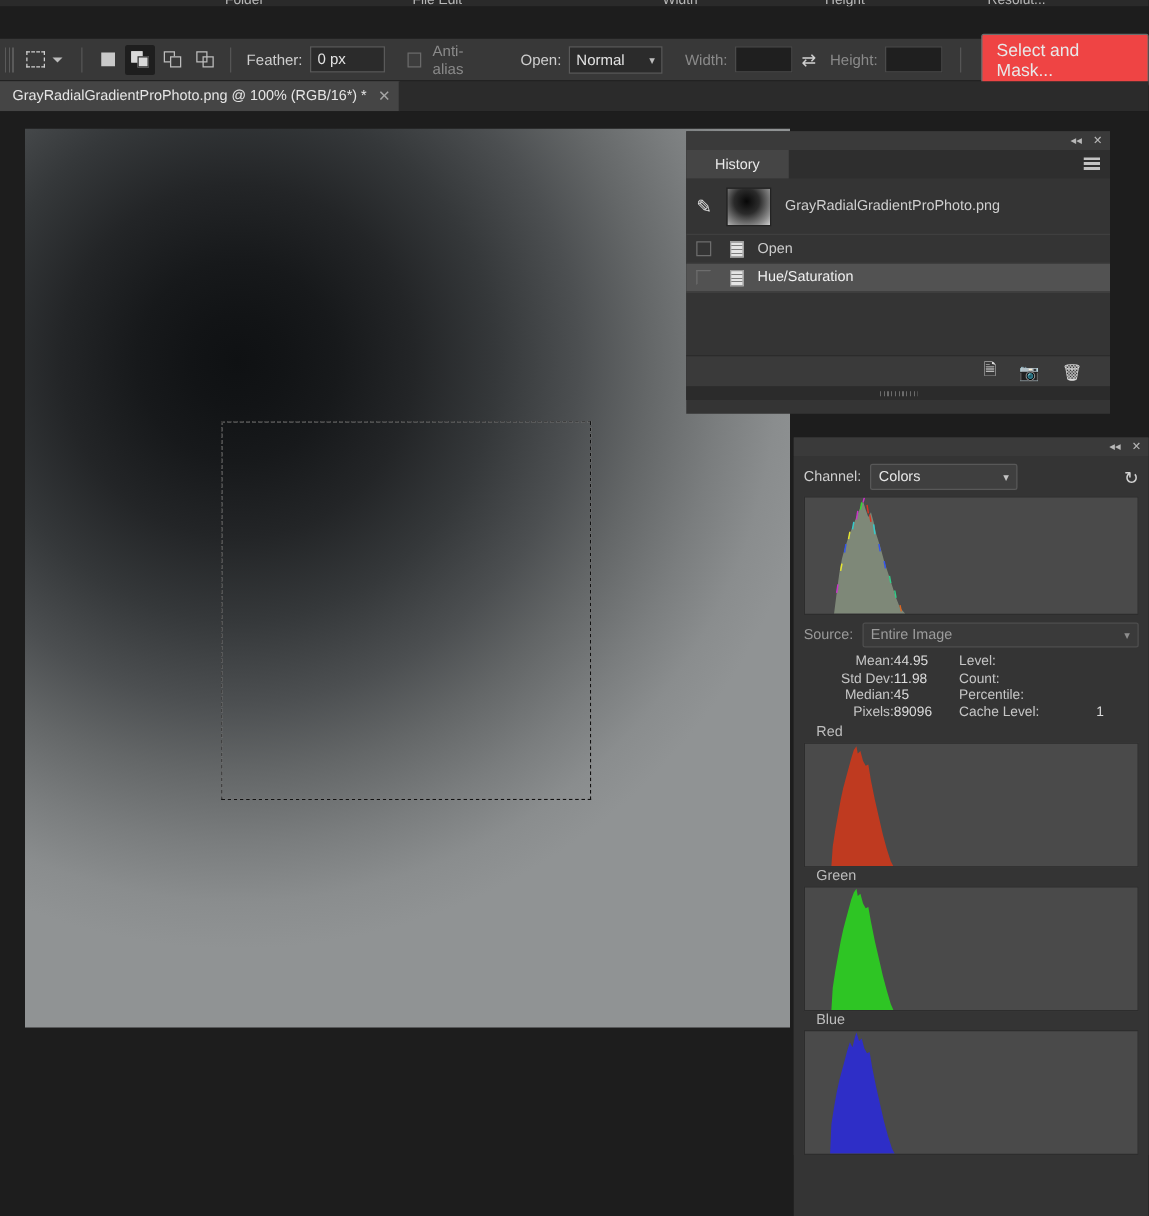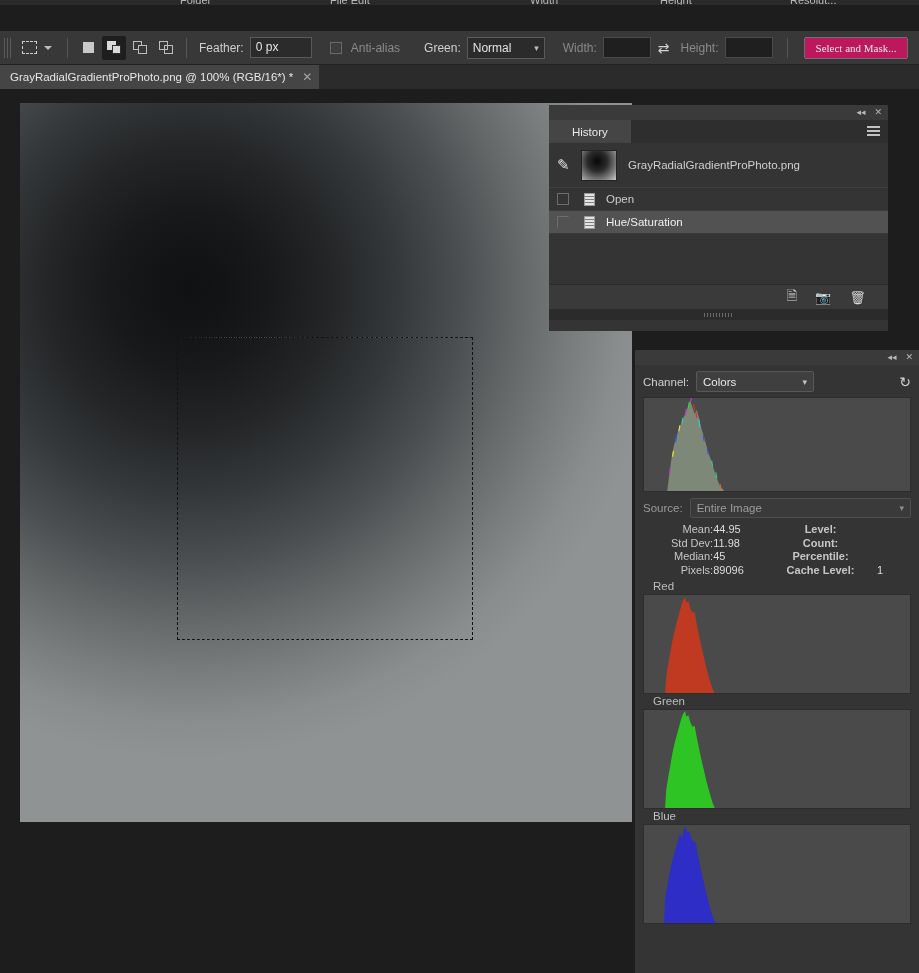--- a/index.html
+++ b/index.html
@@ -67,22 +67,22 @@
   .txtfield.empty { background: #1f1f1f; border-color: #4a4a4a; }
   .chk { width: 12px; height: 12px; border: 1px solid #6a6a6a; background: #3d3d3d;
     margin-right: 5px; }
   .selstyle {
     background: #2b2b2b; border: 1px solid #5a5a5a; color: #e3e3e3; font-size: 12px;
     height: 22px; width: 78px; display: flex; align-items: center;
     justify-content: space-between; padding: 0 5px;
   }
   .swap-icon { color: #d0d0d0; font-size: 14px; margin: 0 7px; }
   .primarybtn {
-    background: #be185d; border: 1px solid #6d6d6d; border-radius: 2px;
-    color: #e8e8e8; font-size: 11px; padding: 4px 11px; font-family: Liberation Serif, serif;
+    background: #ef4444; border: 1px solid #6d6d6d; border-radius: 2px;
+    color: #e8e8e8; font-size: 14px; padding: 4px 11px;
   }
 
   
   .tabbar {
     position: absolute; left: 0; top: 65px; width: 919px; height: 24px;
     background: #2b2b2b;
   }
   .doctab {
     position: absolute; left: 0; top: 0; height: 24px;
     background: #454545; display: flex; align-items: center;
@@ -190,21 +190,21 @@
   .hg-source-select {
     flex: 1; background: #3a3a3a; border: 1px solid #4e4e4e; height: 20px;
     color: #9c9c9c; font-size: 11.5px; display: flex; align-items: center;
     justify-content: space-between; padding: 0 6px; border-radius: 2px;
   }
   .stats { padding: 1px 8px 2px 8px; font-size: 11px; color: #cfcfcf; }
   .stats table { width: 100%; border-collapse: collapse; }
   .stats td { padding: 0; line-height: 13.5px; font-size: 11px; }
   .st-k { text-align: right; color: #c6c6c6; white-space: nowrap; }
   .st-v { text-align: left; padding-left: 8px; color: #dcdcdc; white-space: nowrap; }
-  .st-k2 { text-align: center; color: #c6c6c6; white-space: nowrap; padding-left: 18px; font-weight: bold; }
+  .st-k2 { text-align: left; color: #c6c6c6; white-space: nowrap; padding-left: 18px; }
   .st-v2 { text-align: left; padding-left: 8px; color: #dcdcdc; width: 34px; }
   .ch-label { font-size: 11.5px; color: #bdbdbd; padding: 1px 0 2px 18px; }
 </style>
 </head>
 <body>
 
 <div id="app">
 
   <div class="syschrome">
     <span class="frag" style="left:180px">Folder</span>
@@ -252,21 +252,21 @@
     <div class="sep"></div>
 
     <span class="opt-label">Feather:</span>
     <div class="txtfield" style="width:62px">0 px</div>
 
     <div style="display:flex;align-items:center;margin-left:18px">
       <div class="chk"></div>
       <span class="opt-label dim">Anti-alias</span>
     </div>
 
-    <span class="opt-label" style="margin-left:18px">Green:</span>
+    <span class="opt-label" style="margin-left:18px">Open:</span>
     <div class="selstyle">
       <span>Normal</span>
       <span style="font-size:9px;color:#bdbdbd">▾</span>
     </div>
 
     <span class="opt-label dim" style="margin-left:18px">Width:</span>
     <div class="txtfield empty" style="width:48px"></div>
 
     <span class="swap-icon">⇄</span>
 

